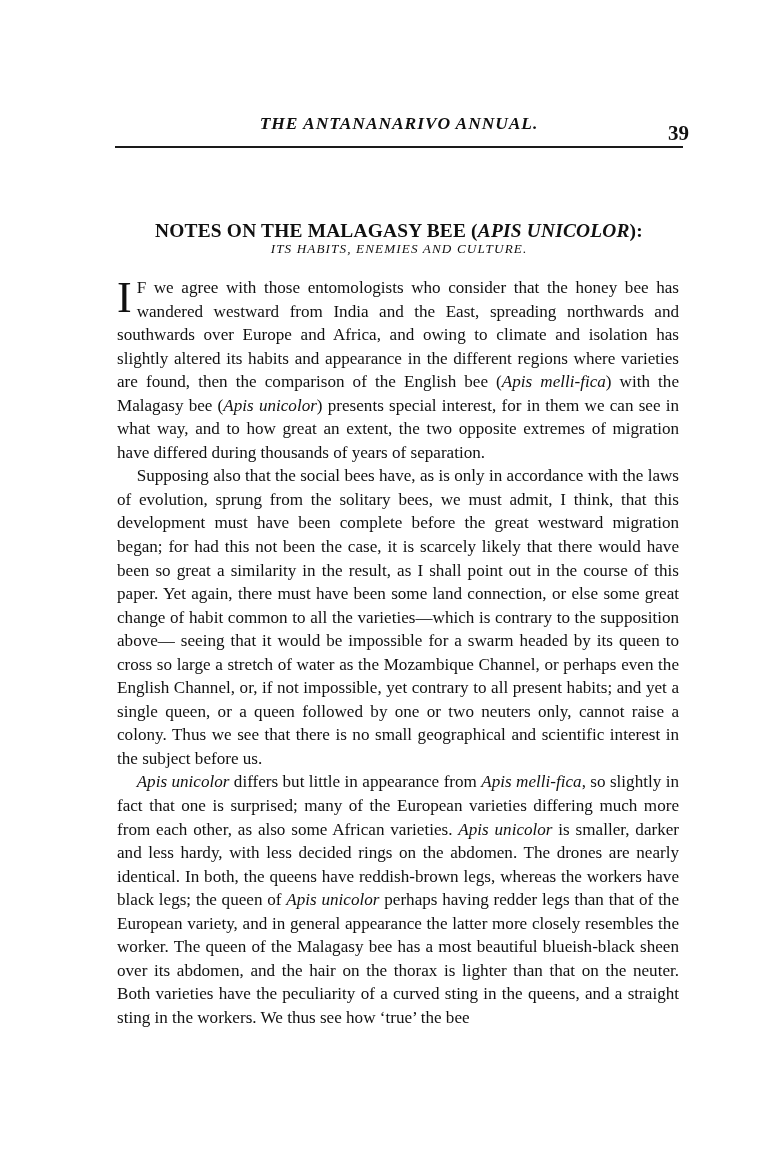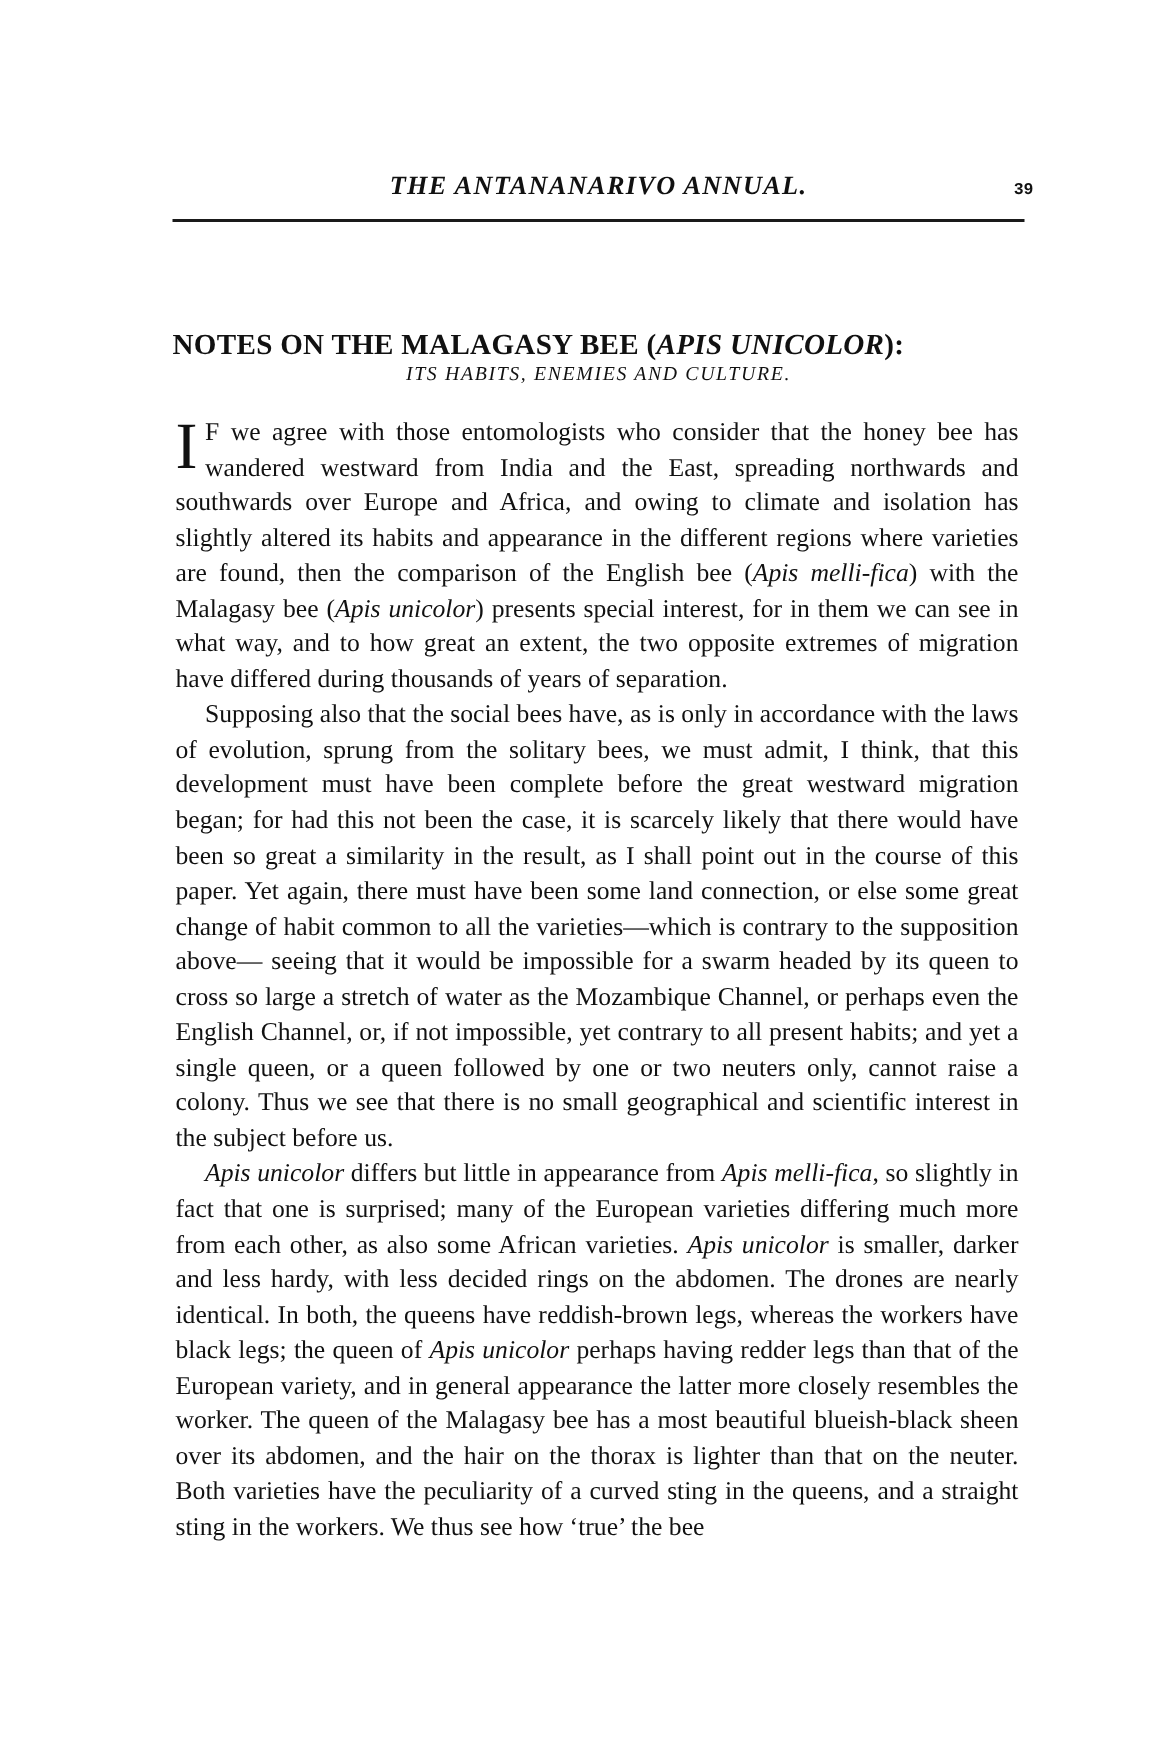--- a/index.html
+++ b/index.html
@@ -42,38 +42,39 @@
     font-weight: bold;
     font-size: 17.5px;
     letter-spacing: 0.9px;
     white-space: nowrap;
   }
   .runhead-folio {
     position: absolute;
     right: -6px;
     top: 8px;
     font-weight: bold;
-    font-size: 11px;
-    font-family: Liberation Mono, monospace;
+    font-size: 21px;
+    font-family: Liberation Serif, serif;
   }
   .runhead-rule {
     position: absolute;
     left: 115px;
     top: 146px;
     width: 568px;
     height: 0;
     border-top: 2px solid #1a1a1a;
   }
 
   
   .article-title {
     position: absolute;
     left: 115px;
     top: 207px;
     width: 568px;
+    text-align: center;
     font-size: 19.4px;
     letter-spacing: 0.2px;
     white-space: nowrap;
   }
   .article-title .ital {
     font-style: italic;
   }
   .article-subtitle {
     position: absolute;
     left: 115px;

